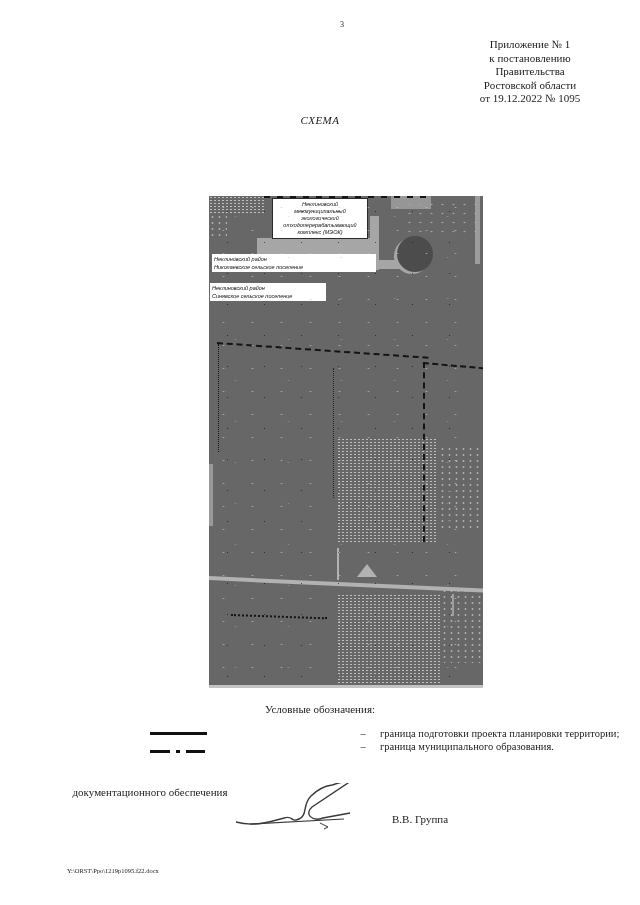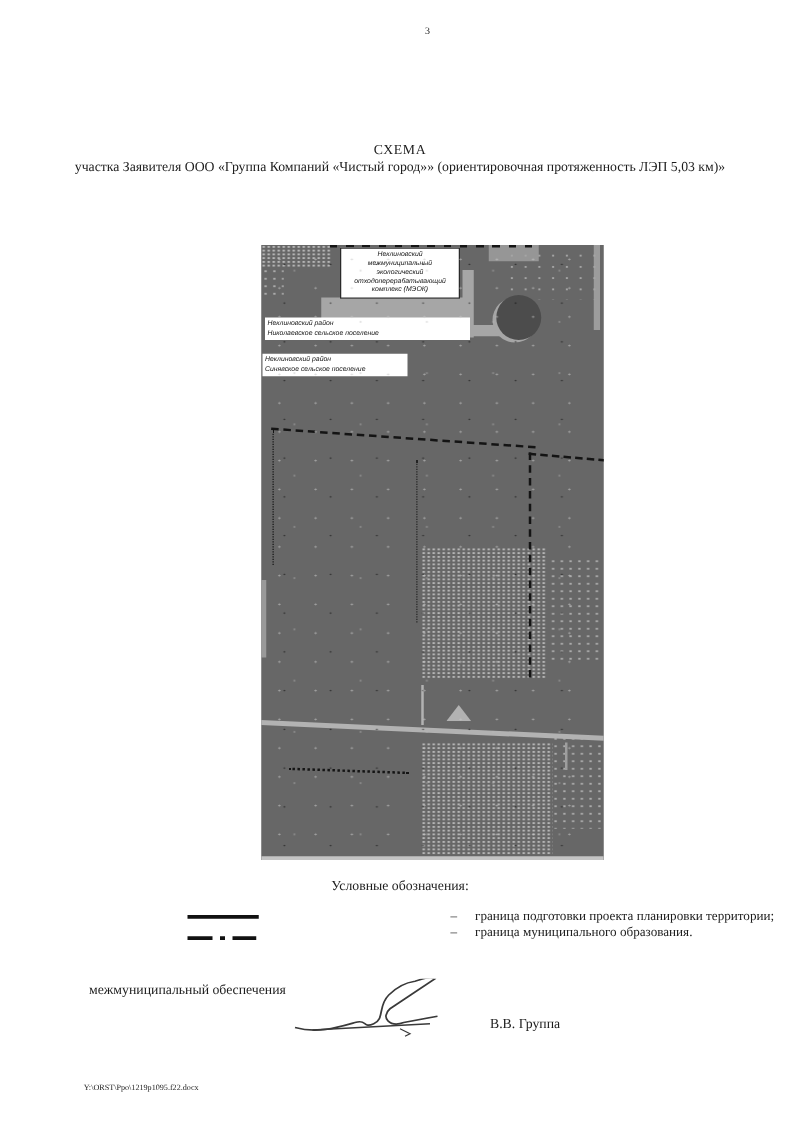--- a/index.html
+++ b/index.html
@@ -5,21 +5,21 @@
   html,body{margin:0;padding:0;background:#e8e8e8;}
   .page{
     position:relative;width:640px;height:905px;background:#ffffff;
     font-family:"Liberation Serif", serif;color:#1c1c1c;overflow:hidden;
     margin:0 auto;
   }
   .abs{position:absolute;}
   .page-number{top:20px;left:330px;width:24px;font-size:8px;text-align:center;}
   .appendix{top:38px;left:460px;width:140px;font-size:11px;line-height:13.5px;text-align:center;}
   .title-block{top:114px;left:20px;width:600px;font-size:11px;line-height:13.5px;text-align:center;}
-  .title-heading{letter-spacing:.5px;}
+  .title-heading{letter-spacing:.5px;font-style:italic;}
 
   
   .map{
     top:196px;left:209px;width:274px;height:492px;background:#676767;overflow:hidden;
   }
   .map .noise{
     left:0;top:0;width:274px;height:492px;
     background-image:
       radial-gradient(rgba(200,200,200,.65) .6px, transparent 1.2px),
       radial-gradient(rgba(0,0,0,.55) .5px, transparent 1px),
@@ -72,24 +72,30 @@
   .sig-name{top:813px;left:392px;font-size:11px;}
   .footer-path{top:867px;left:67px;font-size:6.5px;color:#222;}
 </style>
 </head>
 <body>
 
 <div class="page">
 
   <div class="abs page-number">3</div>
 
+  <div class="abs appendix">
+    <div>Приложение № 1</div>
+    <div>к постановлению</div>
+    <div>Правительства</div>
+    <div>Ростовской области</div>
+    <div>от 19.12.2022 № 1095</div>
+  </div>
 
   <div class="abs title-block">
     <div class="title-heading">СХЕМА</div>
-    <div>участка Заявителя ООО «Группа Компаний «Чистый город»» (ориентировочная протяженность ЛЭП 5,03 км)»</div>
   </div>
 
   <div class="abs map">
 
     <div class="abs speckle" style="left:0;top:0;width:56px;height:18px;"></div>
     <div class="abs speckle sparse" style="left:0;top:18px;width:18px;height:26px;"></div>
     <div class="abs speckle vsparse" style="left:195px;top:4px;width:75px;height:40px;"></div>
     <div class="abs solid-patch" style="left:182px;top:0;width:40px;height:13px;opacity:.75;"></div>
     <div class="abs speckle" style="left:128px;top:242px;width:100px;height:105px;"></div>
     <div class="abs speckle sparse" style="left:230px;top:250px;width:44px;height:82px;"></div>
@@ -146,21 +152,21 @@
     <div class="abs legend-label">граница подготовки проекта планировки территории;</div>
   </div>
 
   <div class="abs legend-row" style="top:741px;left:150px;width:440px;height:13px;">
     <div class="abs legend-sym" style="width:57px;"><span class="sym-dash" style="width:20px;"></span><span class="sym-dot"></span><span class="sym-dash" style="width:19px;"></span></div>
     <div class="abs legend-sep">–</div>
     <div class="abs legend-label">граница муниципального образования.</div>
   </div>
 
   <div class="abs sig-lines">
-    <div>межмуниципальный обеспечения</div>
+    <div>документационного обеспечения</div>
   </div>
 
   <div class="abs sig-art">
     <svg width="135" height="52" viewBox="0 0 135 52">
       <path d="M4 39 C22 44 38 39 52 35 C62 32 58 40 67 36 C76 32 70 22 79 13 C85 7 93 3 100 2 C104 1 112 -3 116 0 L80 24 C72 31 80 39 91 35 L118 30" stroke="#3a3a3a" stroke-width="1.4" fill="none"></path>
       <path d="M18 41 L112 36" stroke="#3a3a3a" stroke-width="1.2" fill="none"></path>
       <path d="M88 40 L96 44 L92 46" stroke="#3a3a3a" stroke-width="1" fill="none"></path>
     </svg>
   </div>
 

